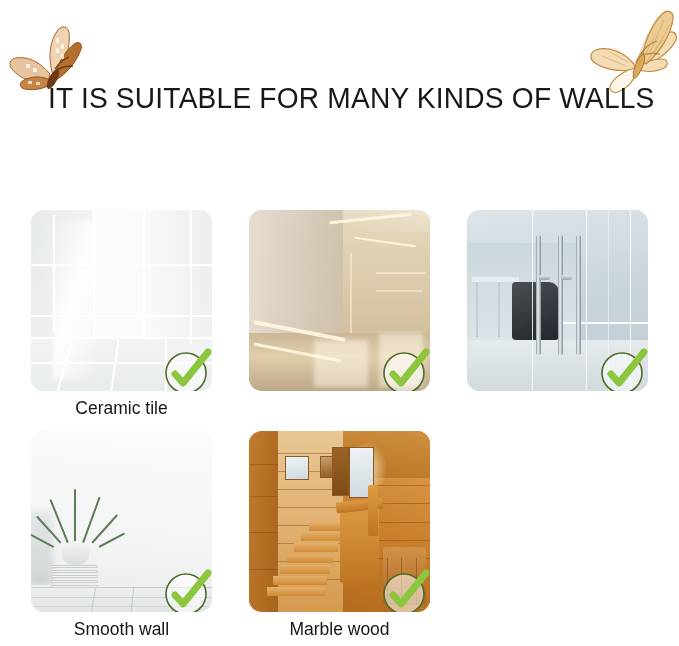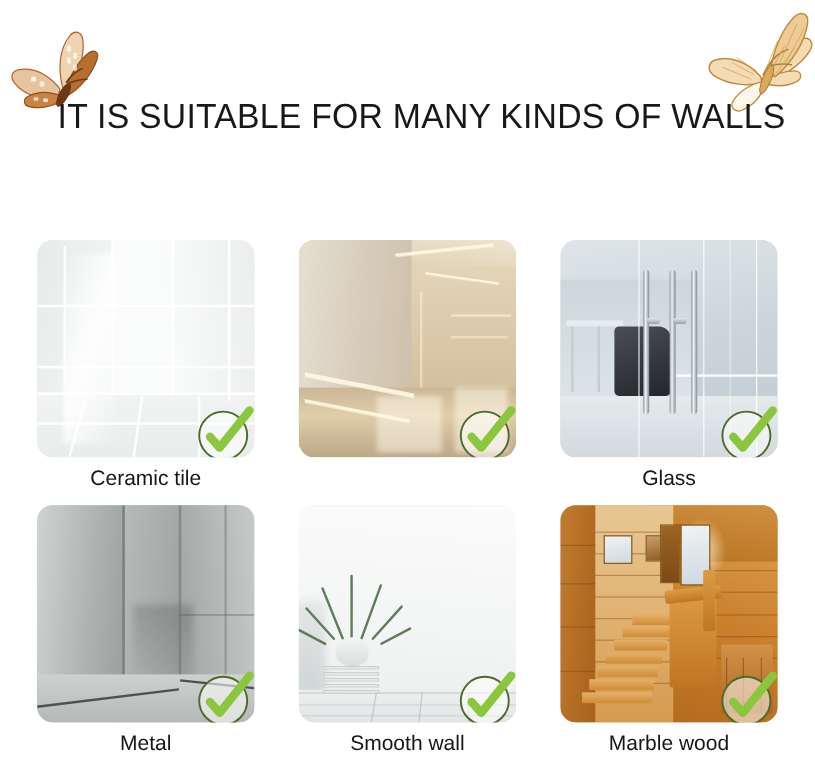--- a/index.html
+++ b/index.html
@@ -27,21 +27,21 @@
     transform-origin: left center;
     white-space: nowrap;
   }
   .butterfly { position: absolute; }
   .butterfly.left  { left: 6px;  top: 22px;  width: 96px;  height: 88px; }
   .butterfly.right { left: 588px; top: 2px;  width: 92px;  height: 104px; }
 
   
   .grid {
     position: absolute;
-    left: 31px; top: 200px;
+    left: 31px; top: 210px;
     width: 617px;
     display: grid;
     grid-template-columns: 181px 181px 181px;
     grid-column-gap: 37px;
     grid-row-gap: 8px;
   }
   .cell { width: 181px; }
   .thumb {
     position: relative;
     width: 181px; height: 181px;
@@ -286,45 +286,22 @@
           <div class="handle" style="left:60%;"></div>
           <div class="hnub" style="left:40%;top:36%;"></div>
           <div class="hnub" style="left:52%;top:36%;"></div>
           <div class="pane" style="left:78%;opacity:.55;"></div>
         </div>
         <svg class="badge" viewBox="0 0 52 52">
           <circle cx="24" cy="28" r="20" fill="#ffffff" fill-opacity=".55" stroke="#4c6b2a" stroke-width="1.6"></circle>
           <path d="M13 29 L21 38 L46 7" fill="none" stroke="#8cc63f" stroke-width="7" stroke-linecap="round" stroke-linejoin="round"></path>
         </svg>
       </div>
-      <div class="caption">Glass</div>
-    </div>
-
-    <div class="cell">
-      <div class="thumb">
-        <div class="scene sc-metal">
-          <div class="pL"></div>
-            <div class="pM"></div>
-            <div class="pR"></div>
-          <div class="shadow"></div>
-          <div class="seam" style="left:39%;height:86%;"></div>
-          <div class="seam" style="left:65%;height:88%;opacity:.6;"></div>
-          <div class="seam" style="left:86%;height:94%;opacity:.45;"></div>
-          <div class="floor"></div>
-          <div class="baseline" style="left:0;top:92%;width:66%;transform:rotate(-7deg);transform-origin:left center;"></div>
-          <div class="baseline" style="left:66%;top:80%;width:34%;transform:rotate(6deg);transform-origin:left center;"></div>
-          <div class="baseline" style="left:66%;top:50%;width:34%;height:1px;opacity:.5;"></div>
-        </div>
-        <svg class="badge" viewBox="0 0 52 52">
-          <circle cx="24" cy="28" r="20" fill="#ffffff" fill-opacity=".55" stroke="#4c6b2a" stroke-width="1.6"></circle>
-          <path d="M13 29 L21 38 L46 7" fill="none" stroke="#8cc63f" stroke-width="7" stroke-linecap="round" stroke-linejoin="round"></path>
-        </svg>
-      </div>
-      <div class="caption">Metal</div>
-    </div>
+    </div>
+
 
     <div class="cell">
       <div class="thumb">
         <div class="scene sc-wall">
           <div class="blur"></div>
           <div class="floor"></div>
           <div class="plank" style="left:0;bottom:13%;width:100%;"></div>
           <div class="plank" style="left:0;bottom:8%;width:100%;opacity:.7;"></div>
           <div class="plank" style="left:0;bottom:3%;width:100%;opacity:.6;"></div>
           <div class="plank" style="left:34%;bottom:0;width:1px;height:14%;transform:skewX(-10deg);"></div>

